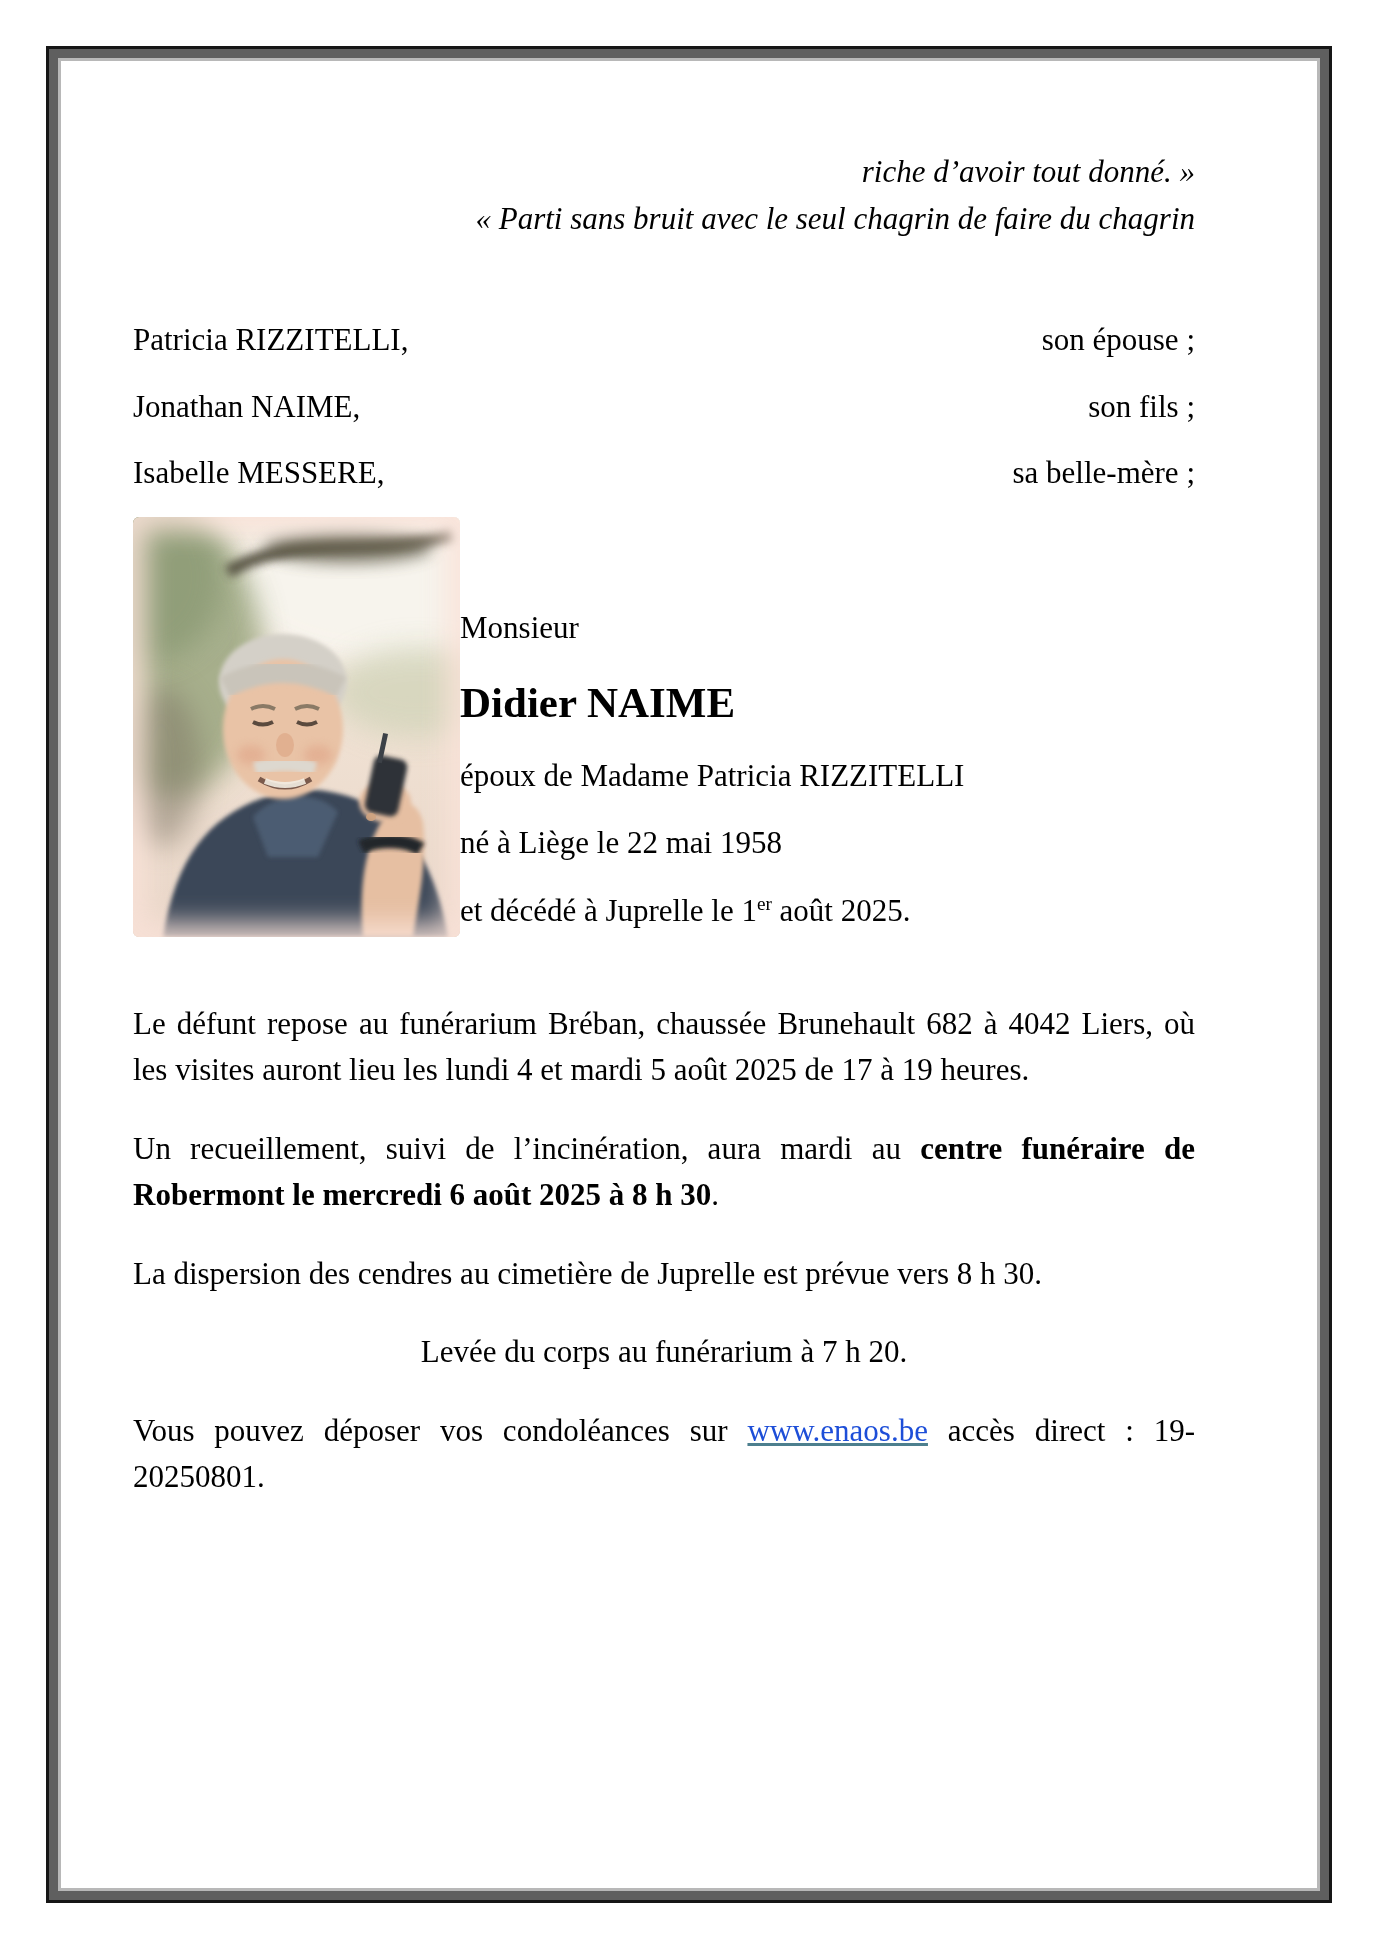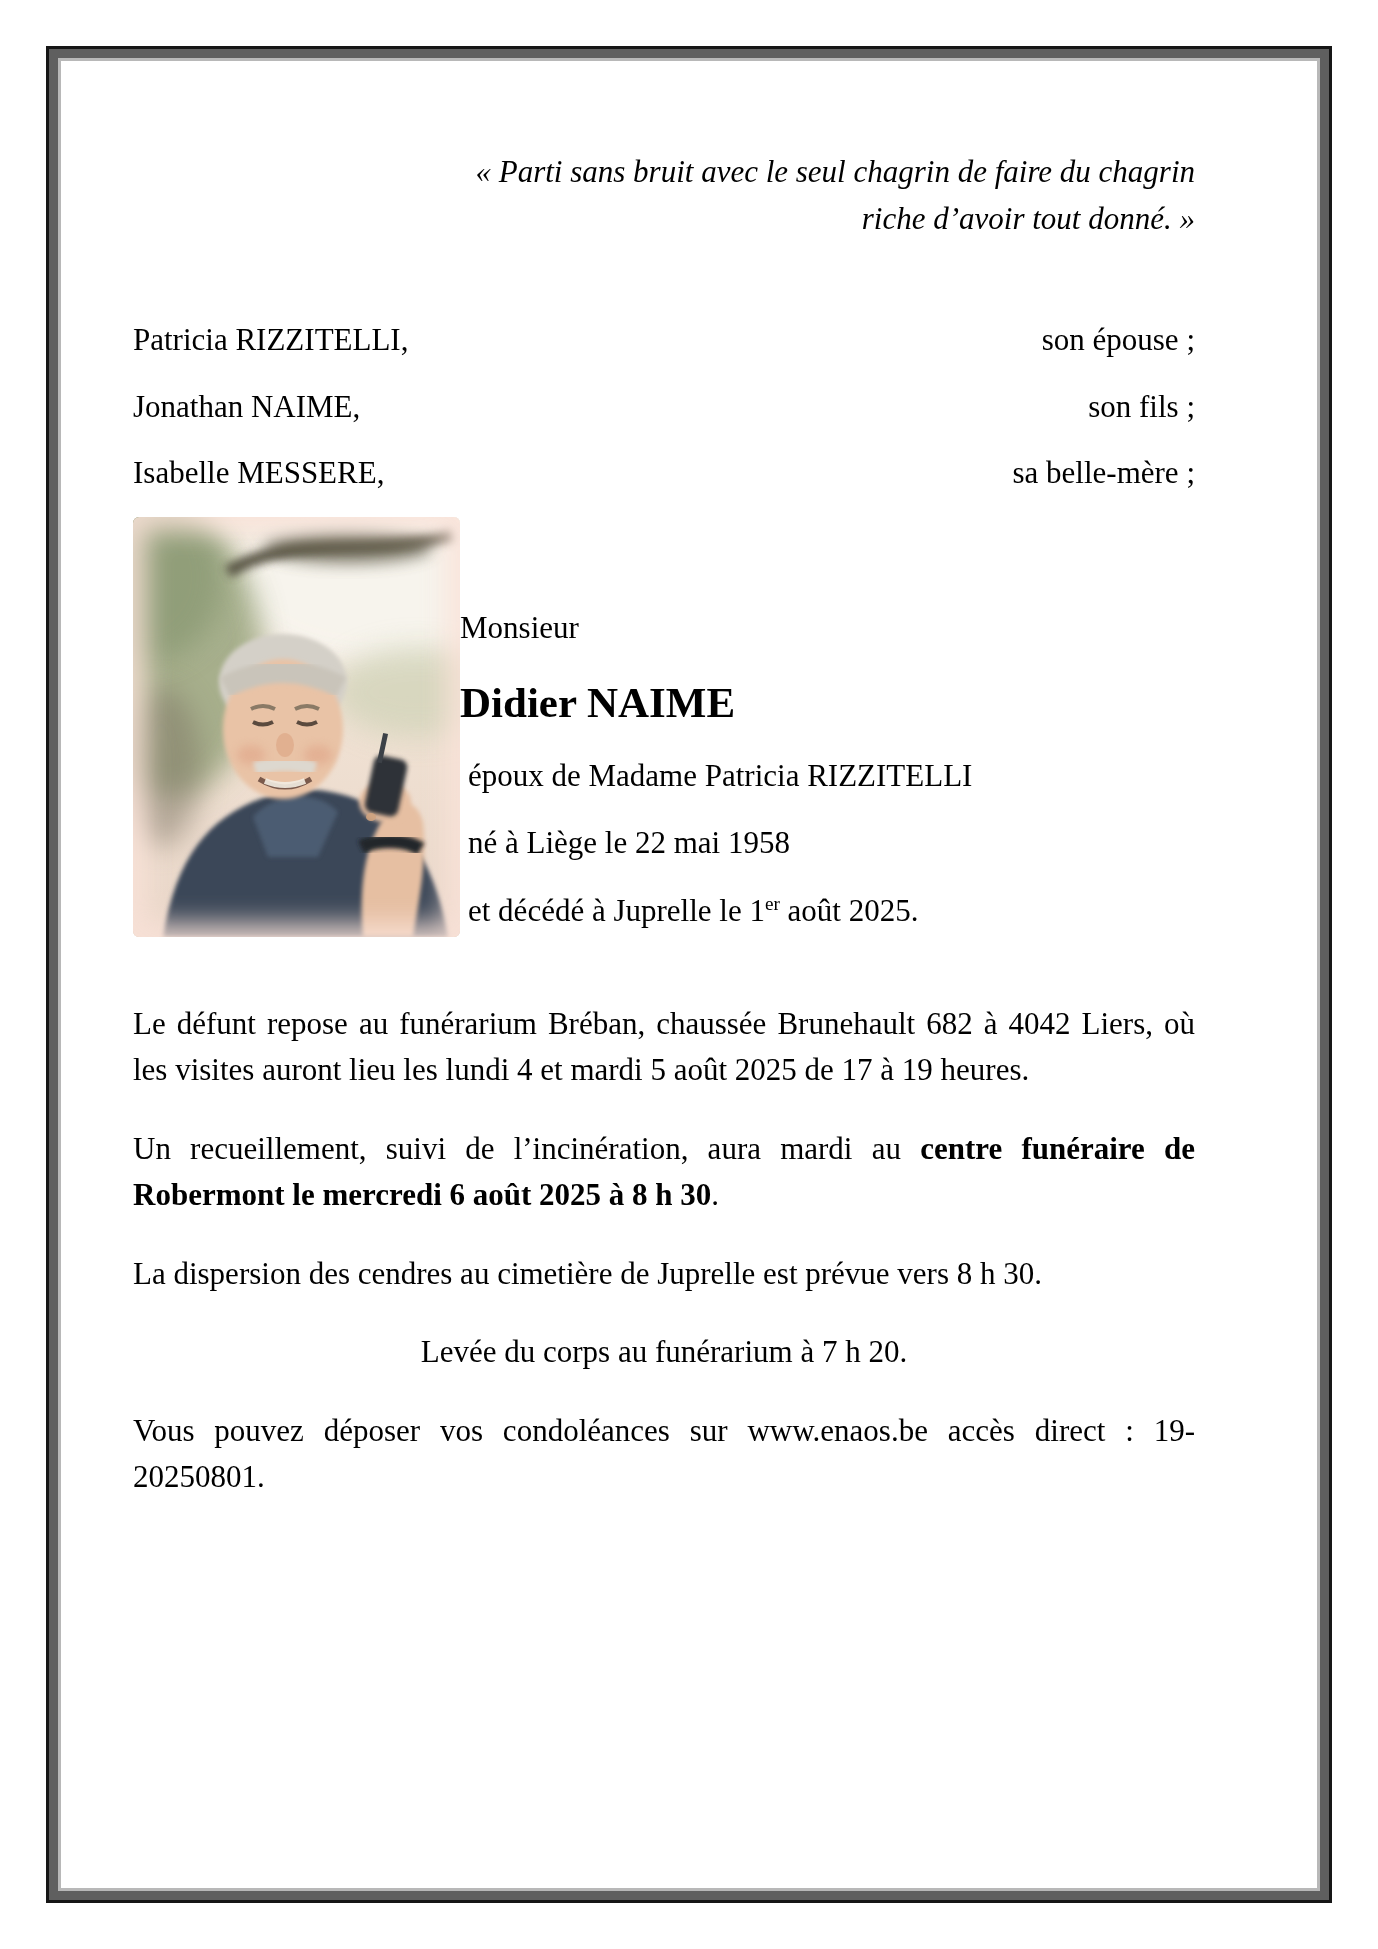--- a/index.html
+++ b/index.html
@@ -84,55 +84,56 @@
     padding: 88px 190px 0 0;
     text-align: left;
   }
   .deceased-title { margin: 0 0 26px 0; }
   .deceased-name {
     font-weight: bold;
     font-size: 43px;
     line-height: 1.2;
     margin: 0 0 24px 0;
   }
-  .deceased-line { margin: 0 0 21px 8px; }
+  .deceased-line { margin: 0 0 21px 0; }
   .deceased-line:last-child { margin-bottom: 0; }
   sup.ord {
     font-size: 62%;
     vertical-align: super;
     line-height: 0;
   }
 
   .paragraphs { margin-top: 64px; }
   .para {
     text-align: justify;
     margin: 0 0 32px 0;
   }
   .para-center {
     text-align: center;
     margin: 6px 0 32px 0;
   }
   .bold { font-weight: bold; }
   .link {
-    color: #000000;
+    color: #1d4ed8;
+    text-decoration: underline;
     text-decoration-color: #4d7f8e;
     cursor: pointer;
   }
 </style>
 </head>
 <body>
 
 <div class="frame-outer">
   <div class="frame-mid">
     <div class="frame-light">
       <div class="content">
 
         <div class="quote">
+          <div>riche d’avoir tout donné. »</div>
           <div>« Parti sans bruit avec le seul chagrin de faire du chagrin</div>
-          <div>riche d’avoir tout donné. »</div>
         </div>
 
         <div class="relatives">
           <div class="relative-row">
             <span>Patricia RIZZITELLI,</span>
             <span>son épouse ;</span>
           </div>
           <div class="relative-row">
             <span>Jonathan NAIME,</span>
             <span>son fils ;</span>

